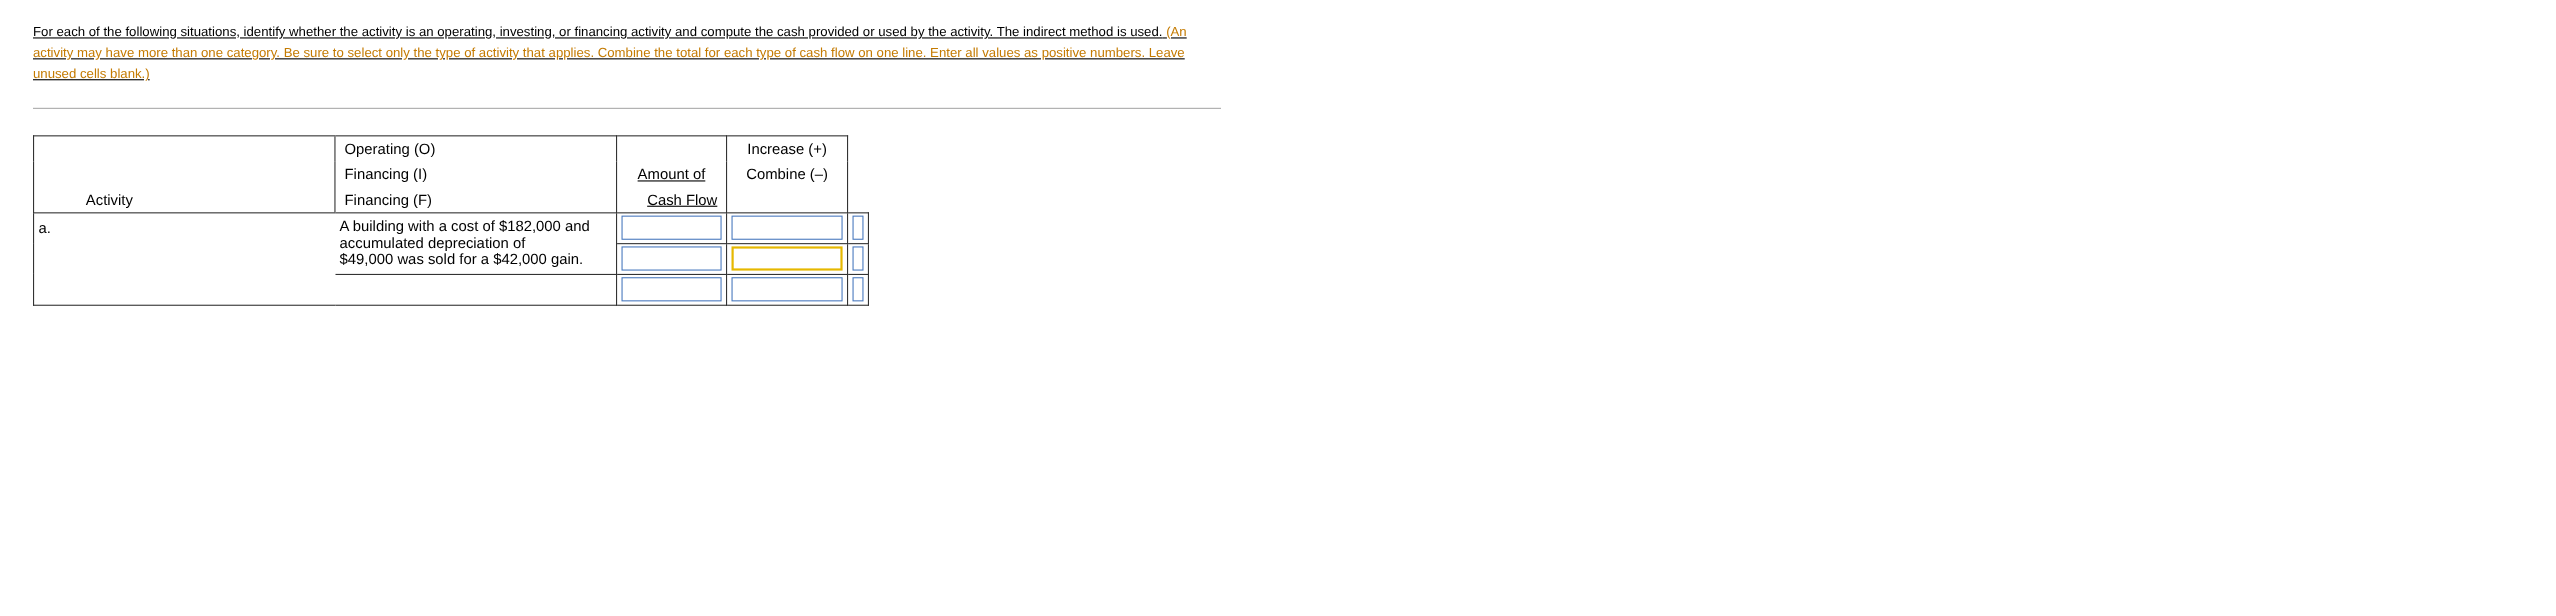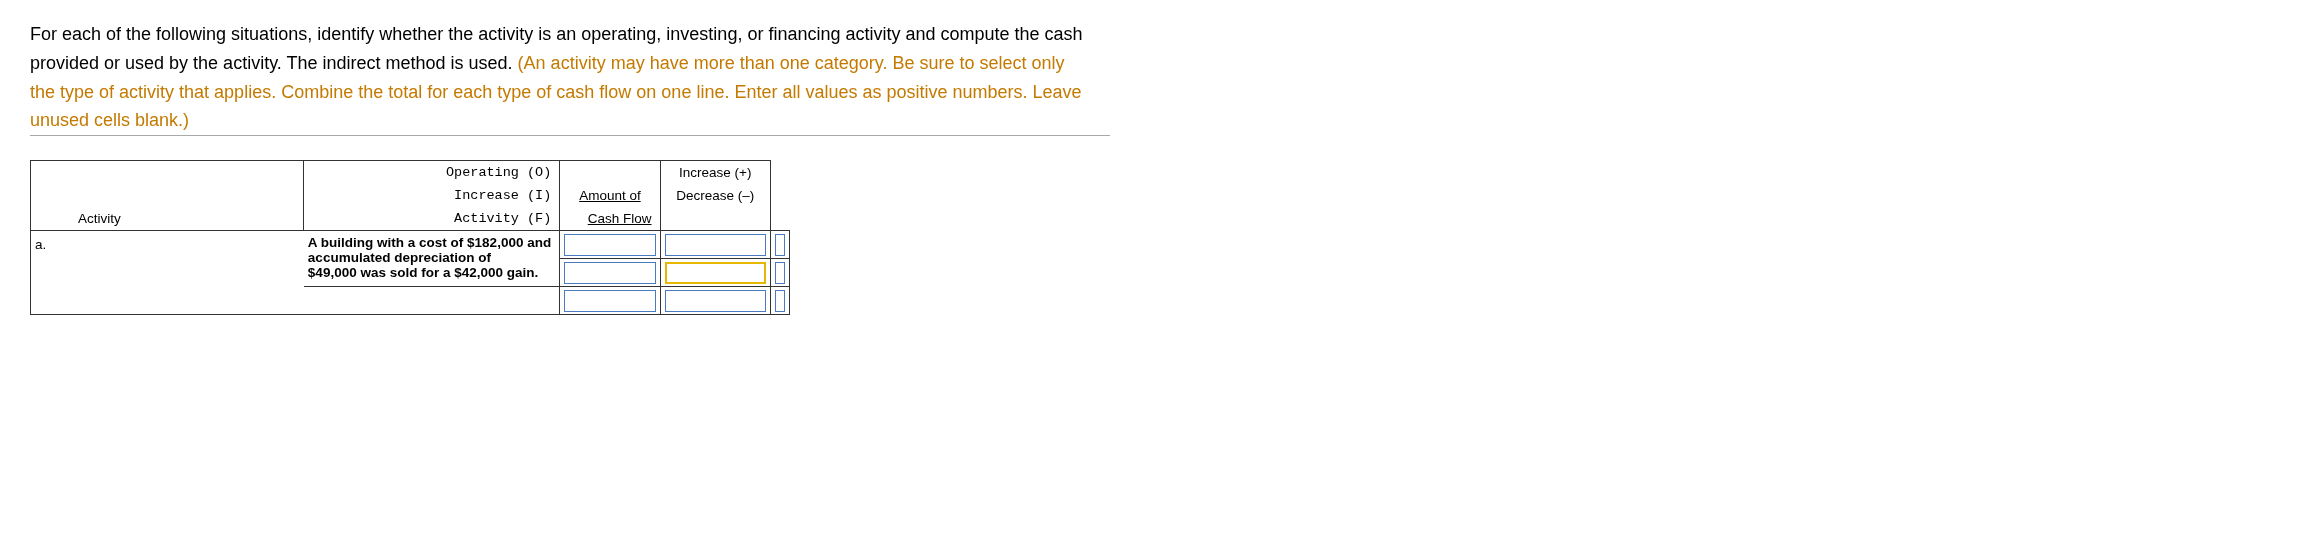--- a/index.html
+++ b/index.html
@@ -12,23 +12,25 @@
       font-family: Arial, sans-serif;
       font-size: 14px;
       background: #fff;
       color: #000;
       padding: 20px 30px;
       width: 2324px;
       min-height: 560px;
     }
 
     .instructions {
-      font-size: 18px;
+      font-size: 12px;
       line-height: 1.6;
+      margin-bottom: 20px;
       max-width: 1060px;
+      text-decoration: underline;
     }
 
     .instructions .orange-text {
       color: #c47a00;
     }
 
     hr {
       border: none;
       border-top: 1px solid #aaa;
       margin-bottom: 24px;
@@ -50,22 +52,21 @@
       vertical-align: middle;
       font-size: 13.5px;
     }
 
     .col-activity {
       width: 320px;
     }
 
     .col-type {
       width: 130px;
-      text-align: right;
-      font-family: Liberation Mono, monospace;
+      text-align: left;
     }
 
     .col-amount {
       width: 110px;
       text-align: center;
       text-decoration: underline;
     }
 
     .col-incdec {
       width: 120px;
@@ -141,45 +142,45 @@
         <span>Operating (O)</span>
       </td>
       <td class="col-amount no-border-bottom"></td>
       <td class="col-incdec">
         <span>Increase (+)</span>
       </td>
     </tr>
     <tr class="header-row-2">
       <td class="col-activity no-border-right no-border-top no-border-bottom"></td>
       <td class="col-type no-border-top no-border-bottom">
-        <span>Increase (I)</span>
+        <span>Financing (I)</span>
       </td>
       <td class="col-amount no-border-top no-border-bottom" style="text-align:center">
         <span>Amount of</span>
       </td>
       <td class="col-incdec no-border-top no-border-bottom">
-        <span>Decrease (–)</span>
+        <span>Combine (–)</span>
       </td>
     </tr>
     <tr class="header-row-3">
       <td class="col-activity no-border-right no-border-top">
         <span>Activity</span>
       </td>
       <td class="col-type no-border-top">
-        <span>Activity (F)</span>
+        <span>Financing (F)</span>
       </td>
       <td class="col-amount no-border-top" style="text-align:right">
         <span>Cash Flow</span>
       </td>
       <td class="col-incdec no-border-top"></td>
     </tr>
 
     <tr class="data-row">
       <td rowspan="3" style="width:20px; vertical-align:top; padding-top:6px; border-right: none;">a.</td>
-      <td rowspan="2" style="width:300px; vertical-align:top; padding-top:4px; border-left:none;font-weight:bold;">
+      <td rowspan="2" style="width:300px; vertical-align:top; padding-top:4px; border-left:none;">
         <div>A building with a cost of $182,000 and accumulated depreciation of</div>
         <div>$49,000 was sold for a $42,000 gain.</div>
       </td>
       <td class="input-cell">
         <input type="text" value="" style="">
       </td>
       <td class="input-cell">
         <input type="text" value="" style="">
       </td>
       <td class="input-cell">

